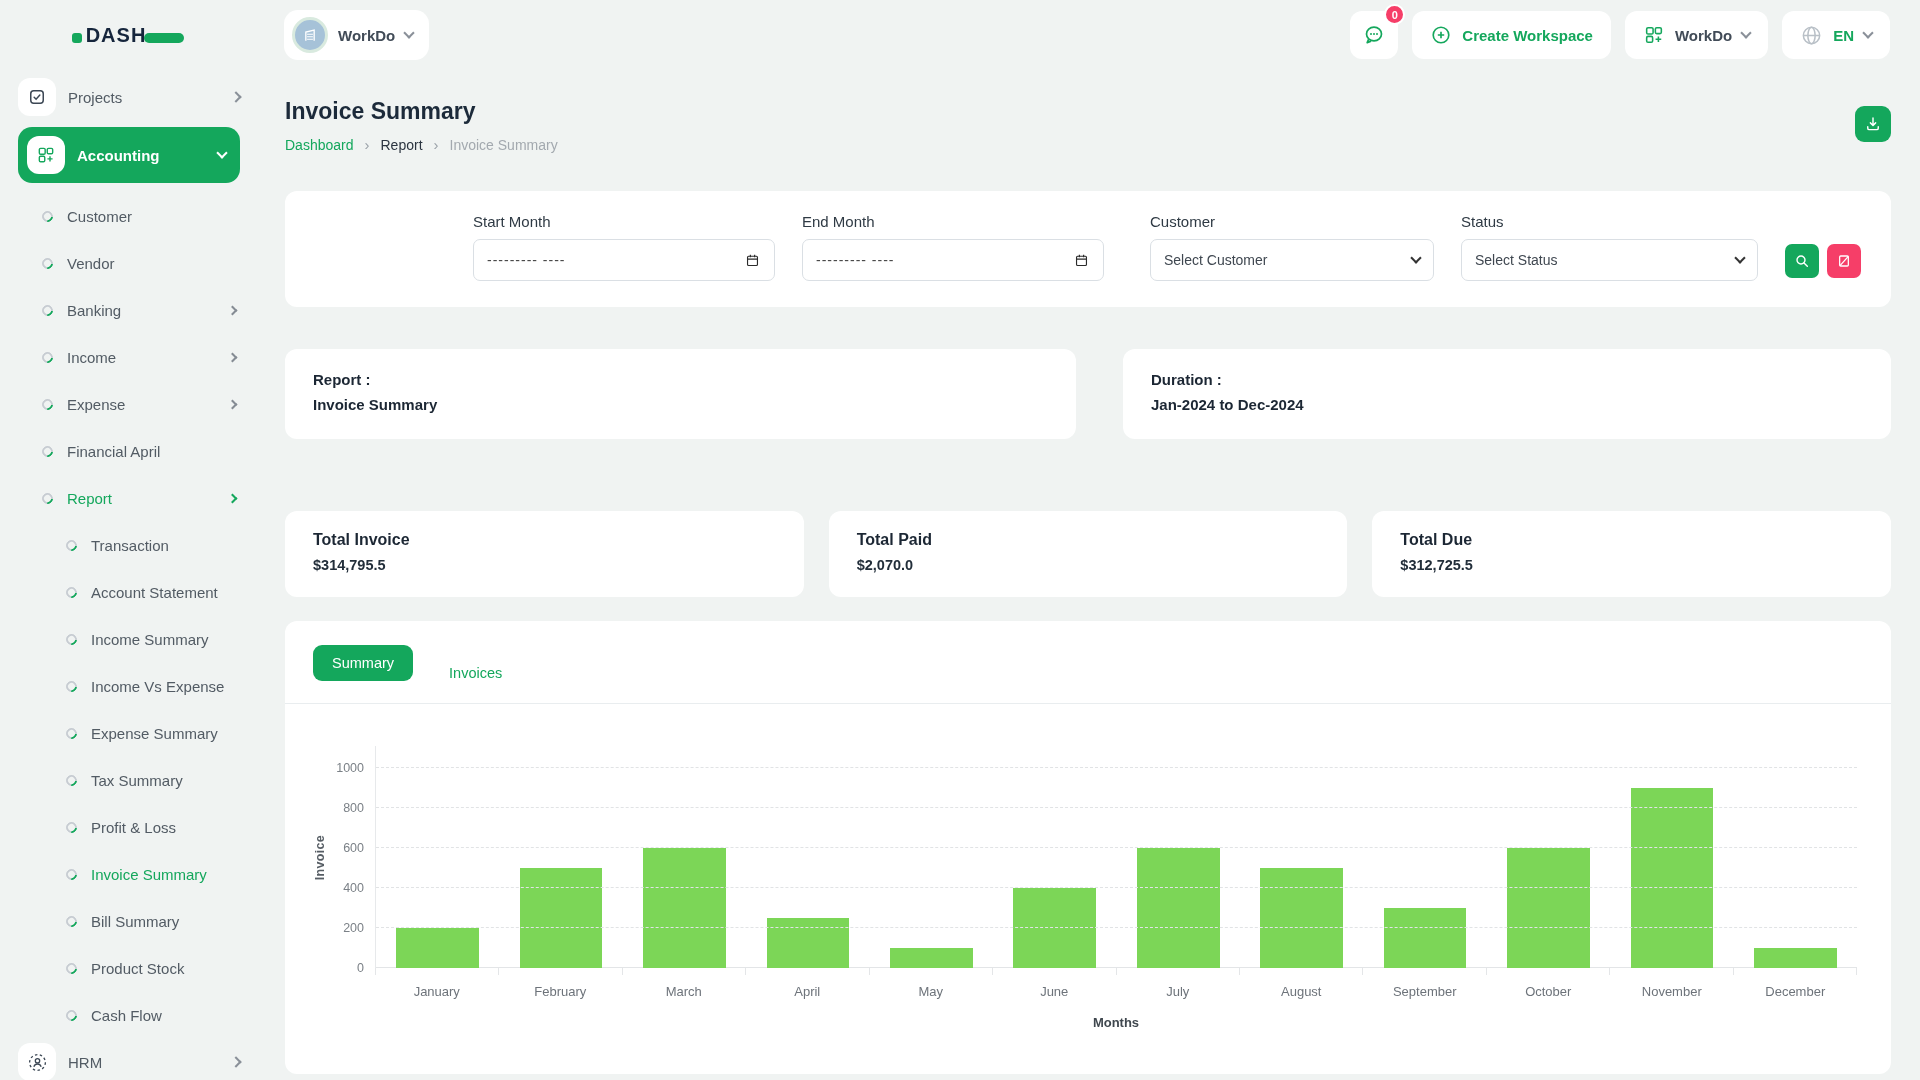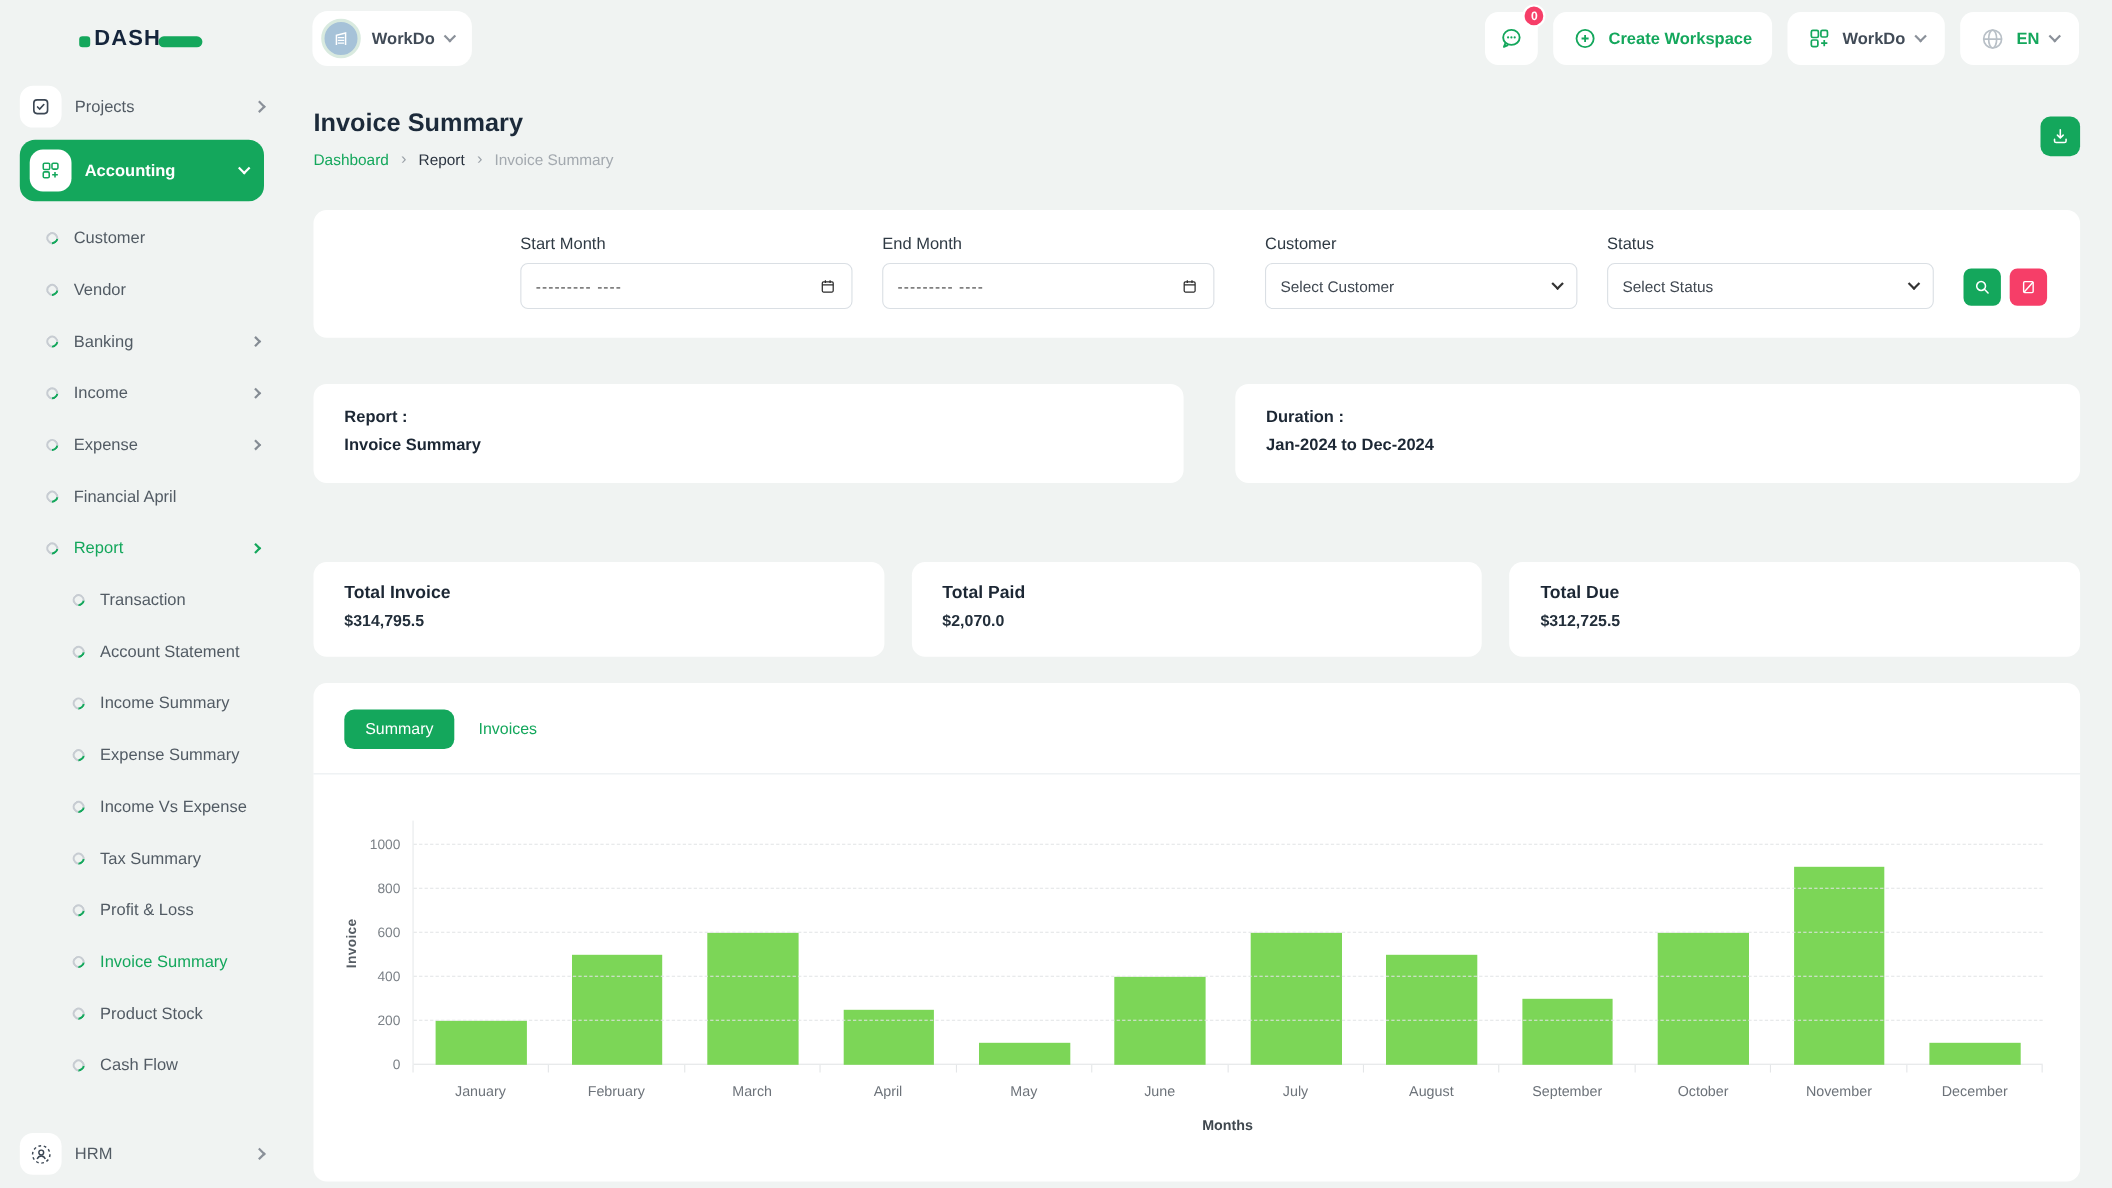--- a/index.html
+++ b/index.html
@@ -92,21 +92,21 @@
   .dcard{ width:768px;}
   .clabel{ font-size:15px; font-weight:700; color:#1c2734;}
   .cvalue{ font-size:15px; font-weight:700; color:#1c2734; margin-top:8px;}
   
   .stats{ margin-top:32px; display:flex; gap:25px;}
   .stat{ flex:1; padding:20px 28px 24px 28px;margin-top:40px;}
   .stat .slabel{ font-size:16px; font-weight:600; color:#1c2734;}
   .stat .svalue{ font-size:14.5px; font-weight:600; color:#222e3a; margin-top:8px;}
   
   .chart-card{ margin-top:24px; padding:24px 28px 44px 28px;}
-  .tabs{ display:flex; align-items:center; gap:22px;}
+  .tabs{ display:flex; align-items:flex-end; gap:36px;}
   .tab-pill{ background:var(--green); color:#fff; font-size:14.5px; font-weight:500;
     padding:10px 19px; border-radius:9px; border:none; cursor:pointer;}
   .tab-link{ color:var(--green); font-size:14.5px; cursor:pointer;}
   .divider{ border:none; border-top:1px solid #e9edef; margin:22px -28px 0 -28px;}
   .chart{ margin-top:42px; display:flex;}
   .ylab{ writing-mode:vertical-rl; transform:rotate(180deg); align-self:center; margin-bottom:60px;
     font-size:12.5px; font-weight:700; color:#565d64; letter-spacing:.3px;}
   .chart-body{ flex:1; margin-left:48px; margin-right:6px;}
   .plot{ position:relative; height:222px; border-left:1px solid #e7e9eb;}
   .gridline{ position:absolute; left:0; right:0; border-top:1px dashed #e1e3e5; }
@@ -252,37 +252,41 @@
   <div class="sub l2">
     <span class="ring"></span>
     <span class="lbl">Account Statement</span>
   </div>
   <div class="sub l2">
     <span class="ring"></span>
     <span class="lbl">Income Summary</span>
   </div>
   <div class="sub l2">
     <span class="ring"></span>
+    <span class="lbl">Income Vs Expense</span>
+  </div>
+  <div class="sub l2">
+    <span class="ring"></span>
     <span class="lbl">Expense Summary</span>
   </div>
   <div class="sub l2">
     <span class="ring"></span>
-    <span class="lbl">Income Vs Expense</span>
-  </div>
-  <div class="sub l2">
-    <span class="ring"></span>
     <span class="lbl">Tax Summary</span>
   </div>
   <div class="sub l2">
     <span class="ring"></span>
     <span class="lbl">Profit &amp; Loss</span>
   </div>
   <div class="sub l2 active">
     <span class="ring"></span>
     <span class="lbl">Invoice Summary</span>
+  </div>
+  <div class="sub l2">
+    <span class="ring"></span>
+    <span class="lbl">Bill Summary</span>
   </div>
   <div class="sub l2">
     <span class="ring"></span>
     <span class="lbl">Product Stock</span>
   </div>
   <div class="sub l2">
     <span class="ring"></span>
     <span class="lbl">Cash Flow</span>
   </div>
 

